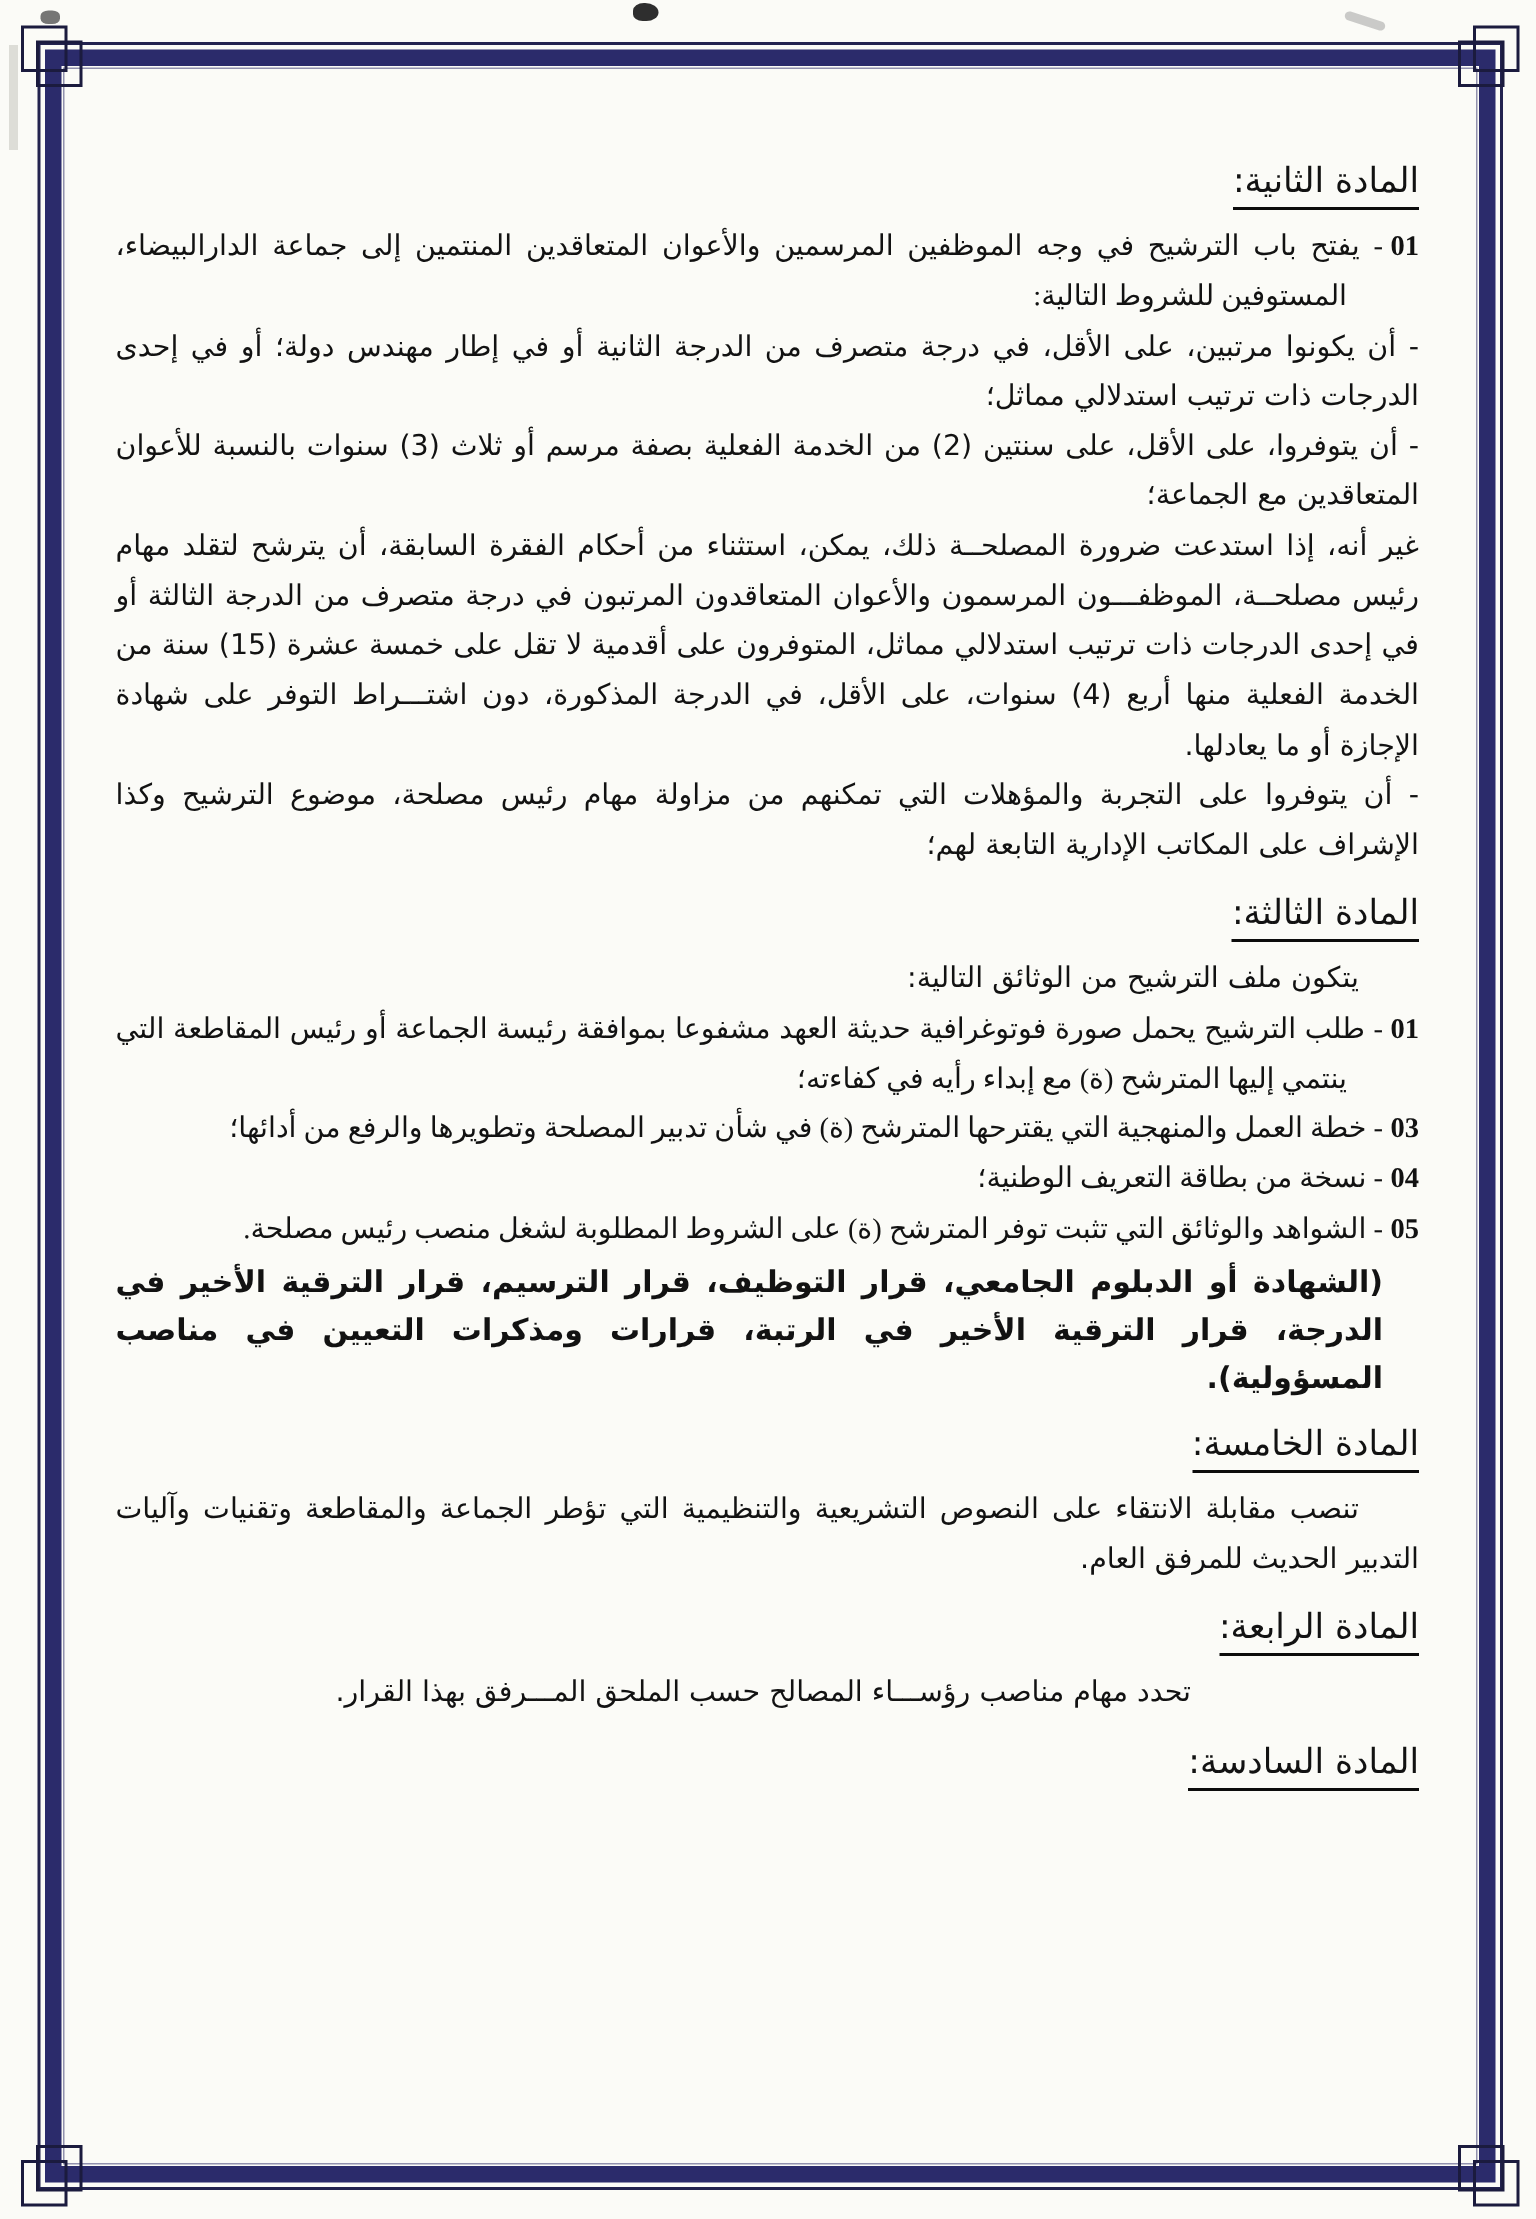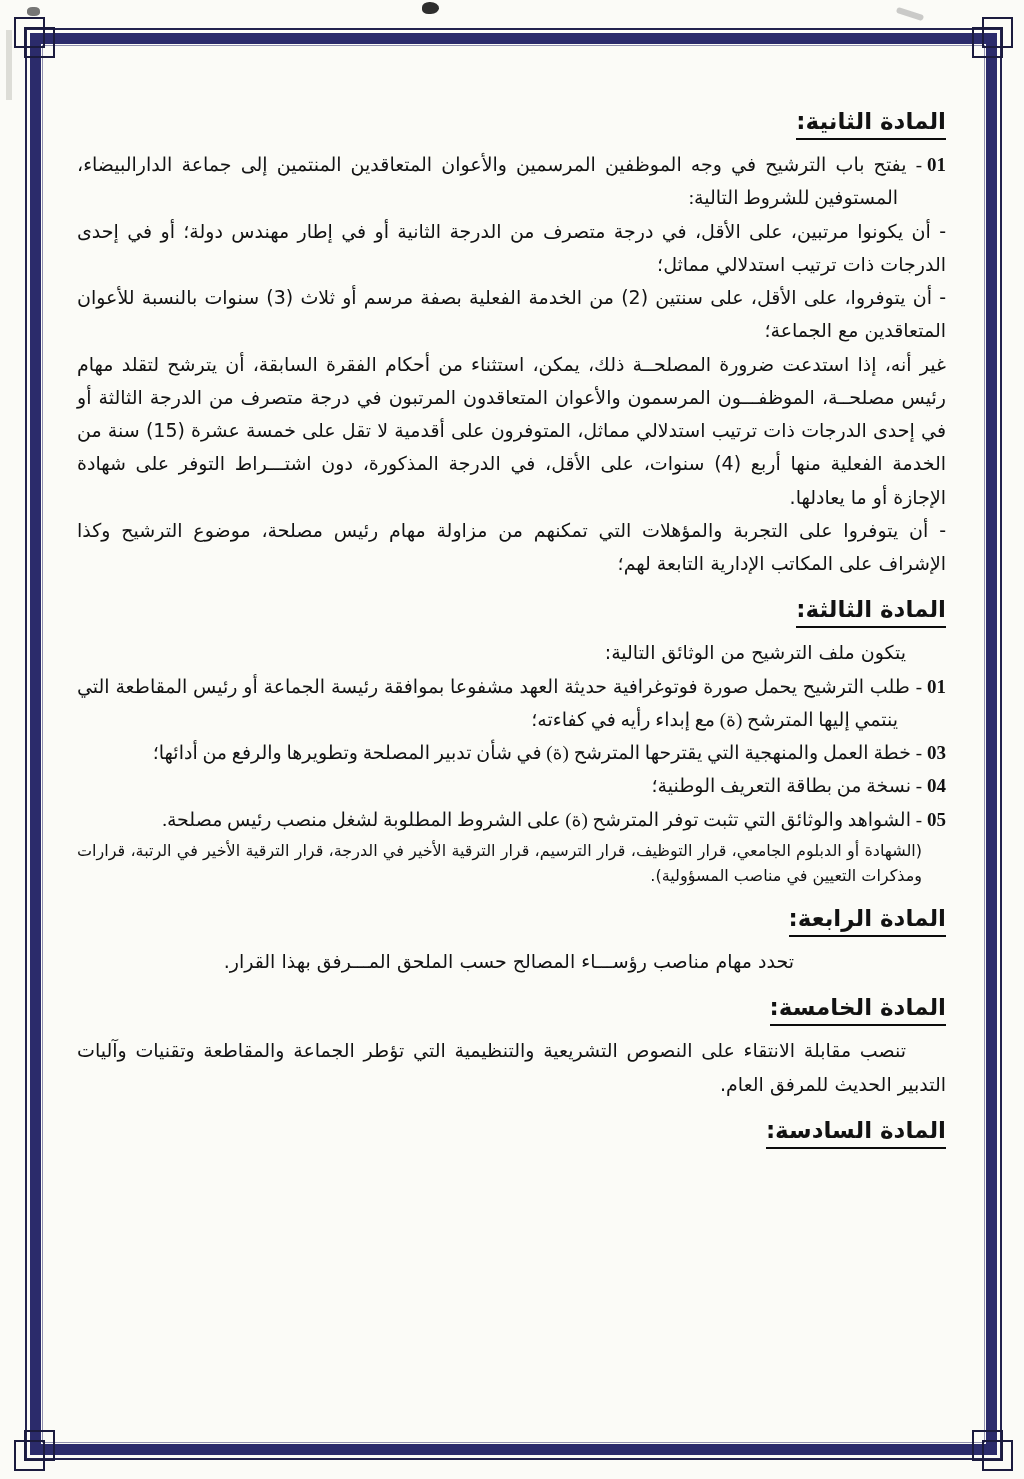--- a/index.html
+++ b/index.html
@@ -42,38 +42,38 @@
     position:absolute;inset:0;
     direction:rtl;
     padding:48px 40px 0 36px;
     text-align:justify;
     font-size:19px;
     line-height:1.75;
     overflow:hidden;
   }
   h2.heading{
     font-size:23px;
-    font-weight:bold;
+    font-weight:normal;
     margin:14px 0 8px 0;
     line-height:1.35;
   }
   h2.heading span{
     display:inline-block;
     border-bottom:2.5px solid #0c0c0c;
     padding-bottom:1px;
   }
   p.para{margin:0;}
   p.hang{padding-right:48px;text-indent:-48px;font-family:Liberation Serif, serif;}
   .num{font-weight:bold;margin-left:5px;}
   p.indent{text-indent:40px;}
   p.indent-sm{text-indent:14px;}
   p.indent-xl{text-indent:152px;}
   p.note{
-    font-size:16px;
-    font-weight:normal;
+    font-size:20px;
+    font-weight:bold;
     line-height:1.6;
     padding-right:24px;
     margin:2px 0 0 0;
   }
 </style>
 </head>
 <body>
 
 <div class="artifact art1"></div>
 <div class="artifact art2"></div>
@@ -105,27 +105,27 @@
       <h2 class="heading"><span>المادة الثالثة:</span></h2>
       <p class="para indent"><span>يتكون ملف الترشيح من الوثائق التالية:</span></p>
       <p class="para hang"><span class="num">01</span><span>- طلب الترشيح يحمل صورة فوتوغرافية حديثة العهد مشفوعا بموافقة رئيسة الجماعة أو رئيس المقاطعة التي ينتمي إليها المترشح (ة) مع إبداء رأيه في كفاءته؛</span></p>
       <p class="para hang"><span class="num">03</span><span>- خطة العمل والمنهجية التي يقترحها المترشح (ة) في شأن تدبير المصلحة وتطويرها والرفع من أدائها؛</span></p>
       <p class="para hang"><span class="num">04</span><span>- نسخة من بطاقة التعريف الوطنية؛</span></p>
       <p class="para hang"><span class="num">05</span><span>- الشواهد والوثائق التي تثبت توفر المترشح (ة) على الشروط المطلوبة لشغل منصب رئيس مصلحة.</span></p>
       <p class="para note"><span>(الشهادة أو الدبلوم الجامعي، قرار التوظيف، قرار الترسيم، قرار الترقية الأخير في الدرجة، قرار الترقية الأخير في الرتبة، قرارات ومذكرات التعيين في مناصب المسؤولية).</span></p>
     </section>
 
     <section>
-      <h2 class="heading"><span>المادة الرابعة:</span></h2>
-      <p class="para indent-xl"><span>تحدد مهام مناصب رؤســـاء المصالح حسب الملحق المـــرفق بهذا القرار.</span></p>
+      <h2 class="heading"><span>المادة الخامسة:</span></h2>
+      <p class="para indent"><span>تنصب مقابلة الانتقاء على النصوص التشريعية والتنظيمية التي تؤطر الجماعة والمقاطعة وتقنيات وآليات التدبير الحديث للمرفق العام.</span></p>
     </section>
 
     <section>
-      <h2 class="heading"><span>المادة الخامسة:</span></h2>
-      <p class="para indent"><span>تنصب مقابلة الانتقاء على النصوص التشريعية والتنظيمية التي تؤطر الجماعة والمقاطعة وتقنيات وآليات التدبير الحديث للمرفق العام.</span></p>
+      <h2 class="heading"><span>المادة الرابعة:</span></h2>
+      <p class="para indent-xl"><span>تحدد مهام مناصب رؤســـاء المصالح حسب الملحق المـــرفق بهذا القرار.</span></p>
     </section>
 
     <section>
       <h2 class="heading"><span>المادة السادسة:</span></h2>
 
     </section>
 
   </div>
 </div>
 

